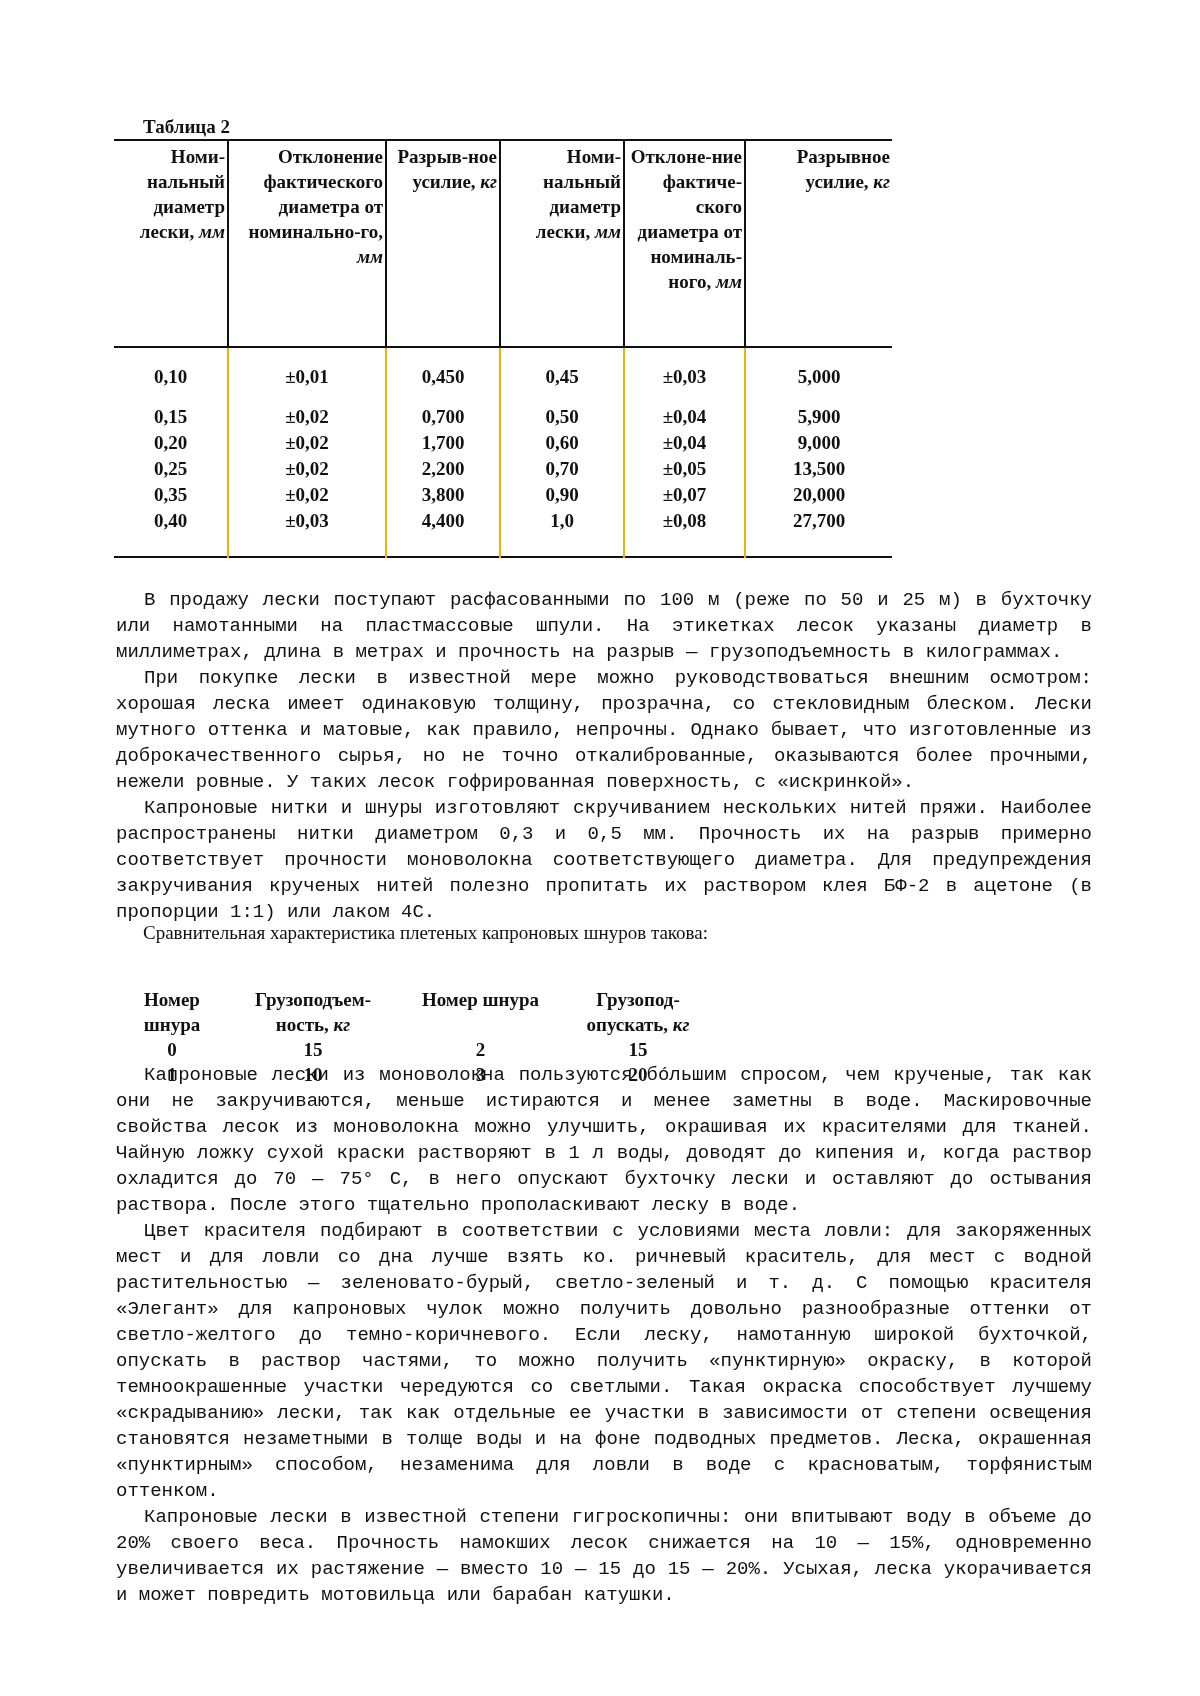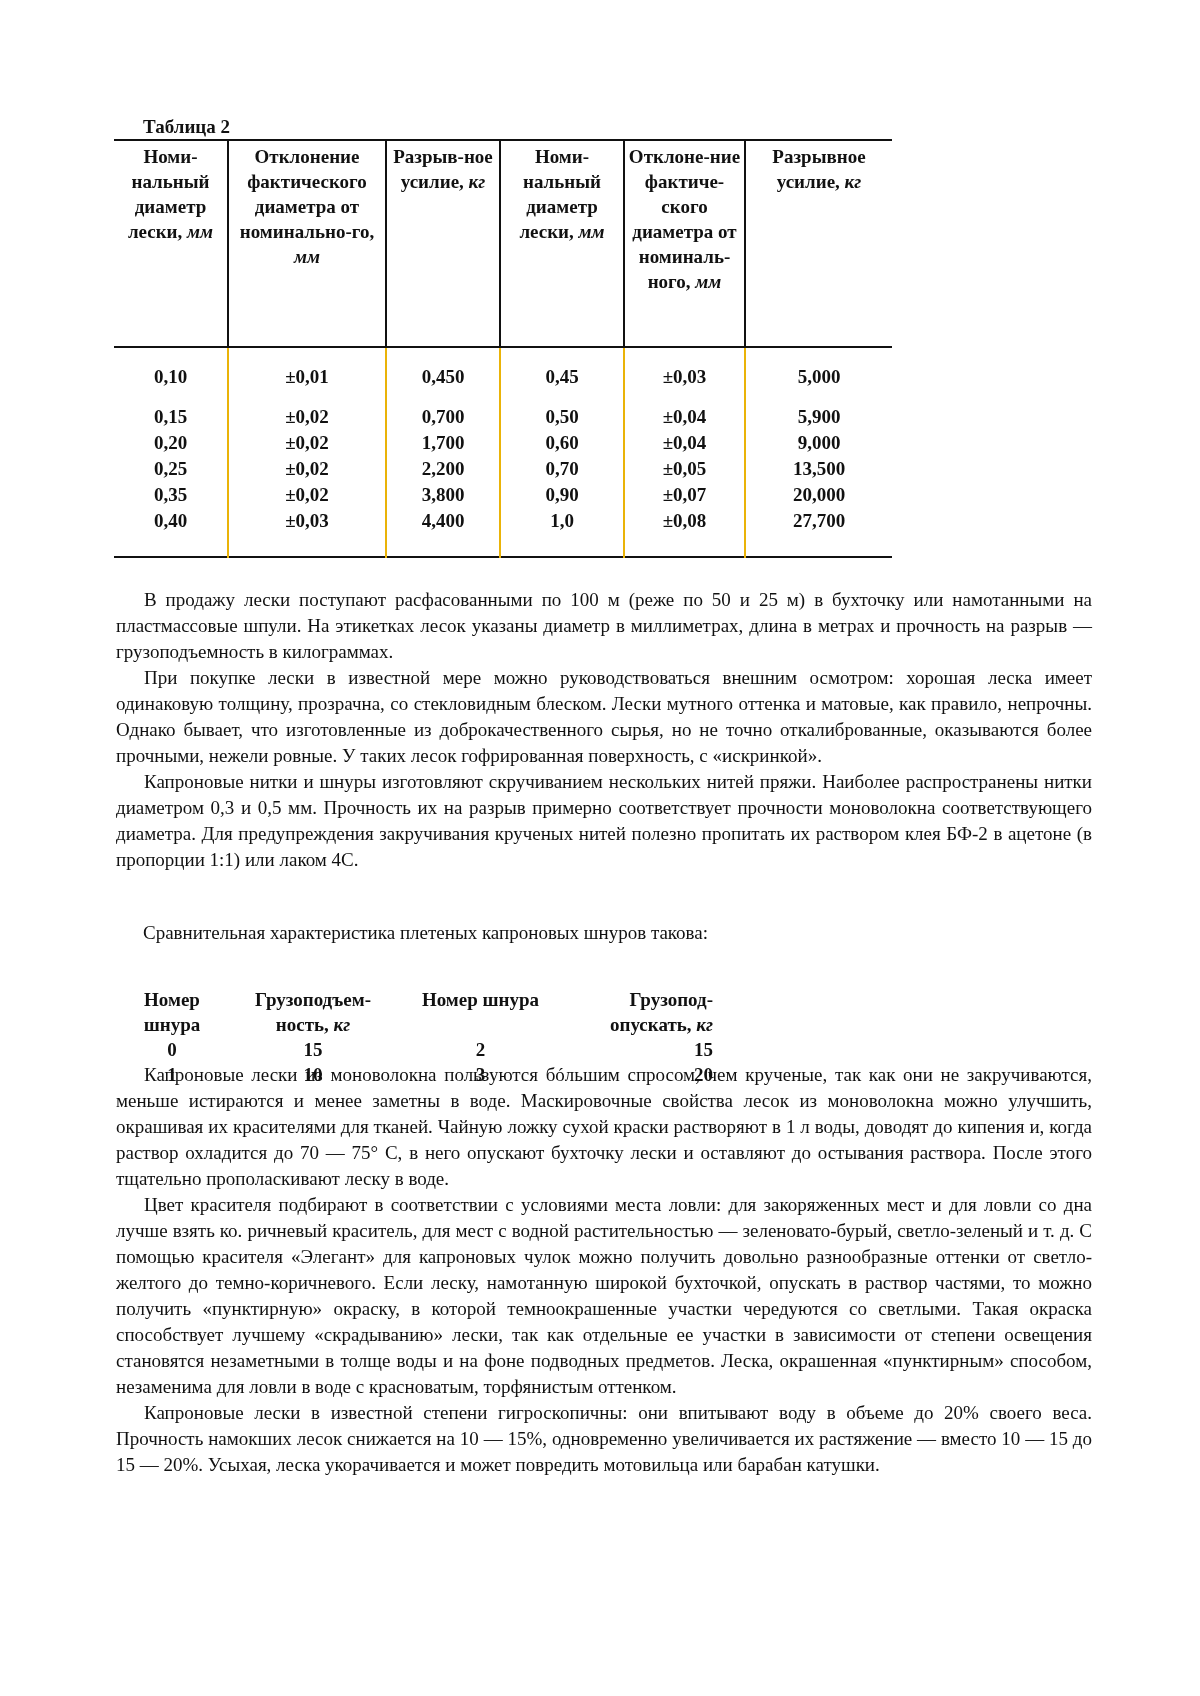--- a/index.html
+++ b/index.html
@@ -2,37 +2,37 @@
 <html><head>
   <meta charset="utf-8">
   <style>
     html, body { margin: 0; padding: 0; background: #ffffff; }
     body { width: 1200px; height: 1696px; position: relative; overflow: hidden;
            font-family: "Liberation Serif", "DejaVu Serif", serif; color: #111; }
     .caption { position: absolute; left: 143px; top: 116px; font-weight: bold; font-size: 19px; }
     table.t2 { position: absolute; left: 114px; top: 139px; width: 778px; border-collapse: collapse;
                font-size: 19px; }
     table.t2 { border-top: 2px solid #111; border-bottom: 2px solid #111; }
-    table.t2 th { font-weight: bold; vertical-align: top; text-align: center; padding: 3px 2px 2px;
+    table.t2 th { font-weight: bold; vertical-align: top; text-align: right; padding: 3px 2px 2px;
                   line-height: 25px; border-left: 2px solid #111; border-bottom: 2px solid #111; height: 200px; }
     table.t2 th:first-child, table.t2 td:first-child { border-left: none; }
     table.t2 td { text-align: center; font-weight: bold; border-left: 2px solid #eab308; line-height: 26px;
                   padding: 0; font-family: "Liberation Sans Narrow", "Liberation Serif", serif; }
     table.t2 tr.first td { padding-top: 16px; padding-bottom: 14px; }
     table.t2 tr.last td { padding-bottom: 22px; }
     .u { font-style: italic; font-weight: bold; }
-    .text { position: absolute; left: 116px; width: 976px; font-size: 19px; line-height: 26px; text-align: justify; }
+    .text { position: absolute; left: 116px; width: 976px; font-size: 19px; line-height: 26px; text-align: justify; font-family: Liberation Mono, monospace; }
     .text p { margin: 0; text-indent: 28px; }
     .sub-intro { position: absolute; left: 143px; top: 922px; font-size: 19px; }
     table.t3 { position: absolute; left: 116px; top: 987px; border-collapse: collapse; font-size: 19px; font-weight: bold; }
     table.t3 td { padding: 0; line-height: 25px; vertical-align: top; }
     .c1 { width: 112px; text-align: center; }
     .c2 { width: 170px; text-align: center; }
     .c3 { width: 165px; text-align: center; }
-    .c4 { width: 150px; text-align: right; }
+    .c4 { width: 150px; text-align: center; }
   </style>
 </head>
 <body>
 
 <div class="caption">Таблица 2</div>
 
 <table class="t2">
   <colgroup>
     <col style="width:114px">
       <col style="width:158px">

